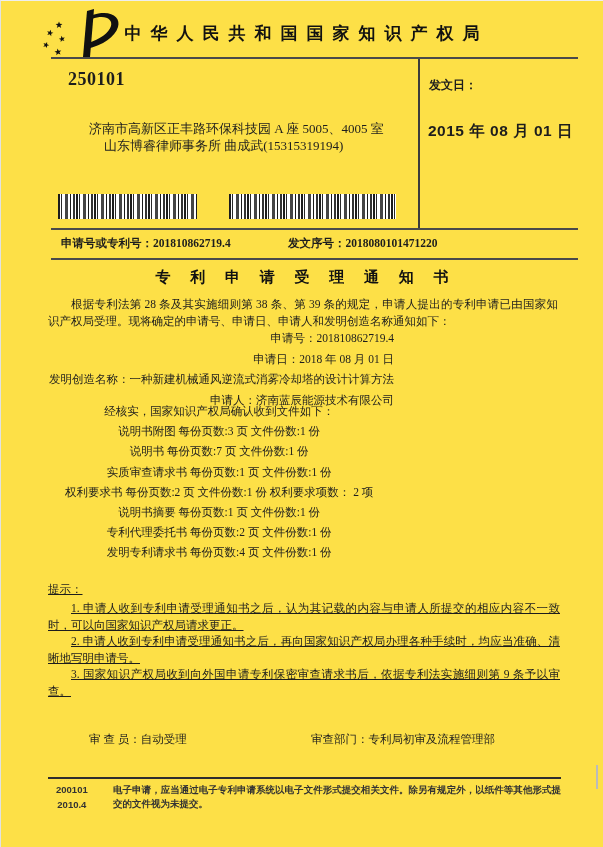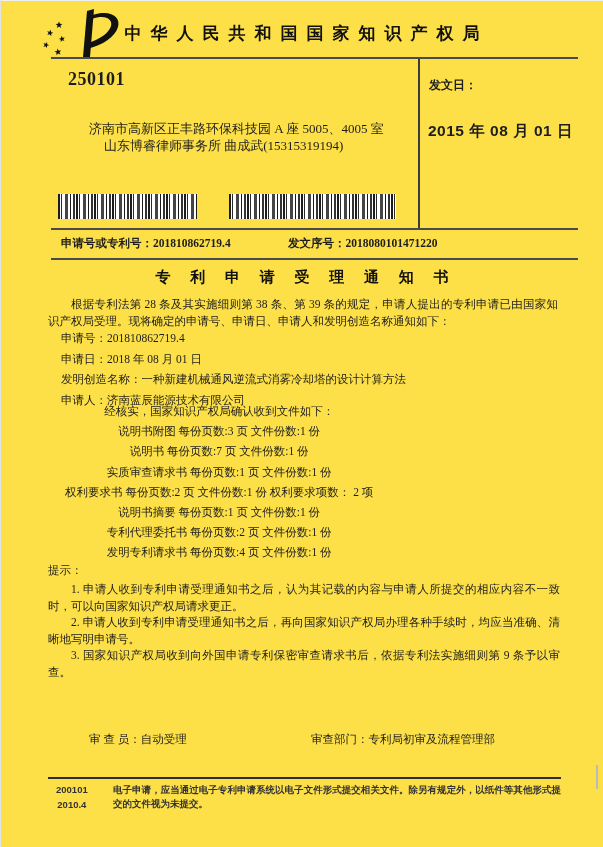--- a/index.html
+++ b/index.html
@@ -36,25 +36,25 @@
   .bc2{left:228px;width:167px;}
   .ref-row{top:235px;left:0;right:0;font-size:11.5px;font-weight:bold;white-space:nowrap;}
   .ref-app{position:absolute;left:60px;top:0;}
   .ref-serial{position:absolute;left:287px;top:0;}
   .notice-title{
     left:0;right:0;top:267px;text-align:center;font-weight:bold;font-size:15px;
     letter-spacing:8px;padding-left:8px;white-space:nowrap;color:#111;
   }
   .body-text{font-size:11.5px;line-height:17px;color:#1d1d1d;}
   .intro{left:47px;width:510px;top:295px;text-indent:2em;text-align:justify;}
-  .fields{left:60px;top:329px;}
+  .fields{left:48px;top:329px;text-align:right;}
   .fields div{margin-bottom:3.5px;}
   .received{left:64px;top:402px;}
   .received div{margin-bottom:3.2px;text-align:center;}
-  .hints{left:47px;width:512px;top:561px;}
+  .hints{left:47px;width:512px;top:580px;text-decoration:underline;}
   .hints .hint-item{text-indent:2em;text-align:justify;line-height:16.5px;}
   .signoff{top:731px;left:0;right:0;font-size:11.5px;white-space:nowrap;}
   .examiner{position:absolute;left:88px;top:0;}
   .dept{position:absolute;left:310px;top:0;}
   .footer-rule{top:776px;left:47px;width:513px;height:2px;background:#2e2e2e;}
   .footer{
     top:782px;left:55px;width:505px;
     font-family:"Liberation Sans","DejaVu Sans",sans-serif;
     font-size:9.5px;line-height:13.5px;color:#333;font-weight:bold;
   }

